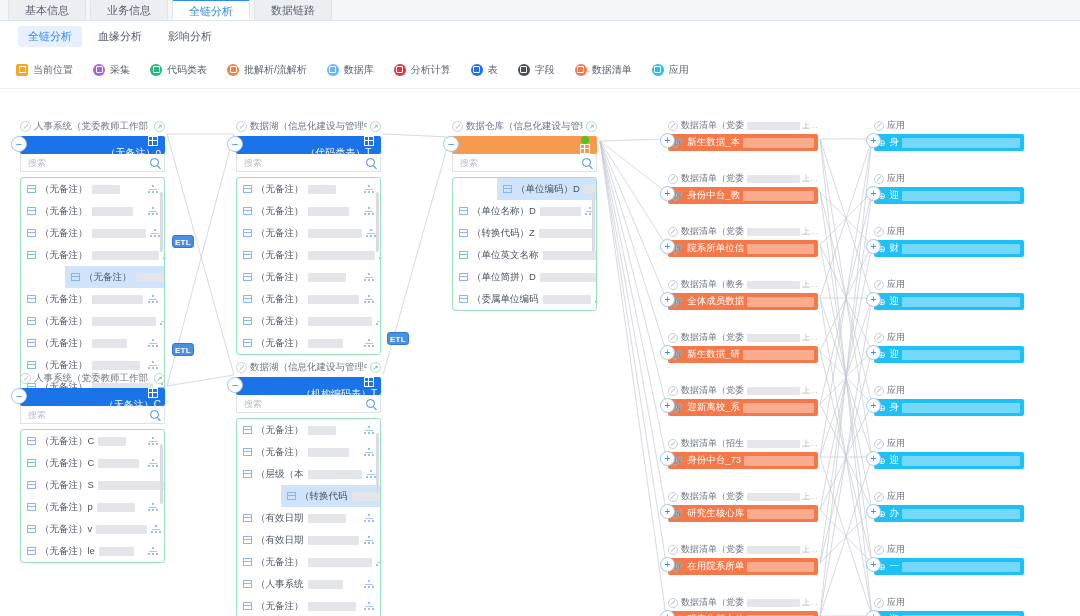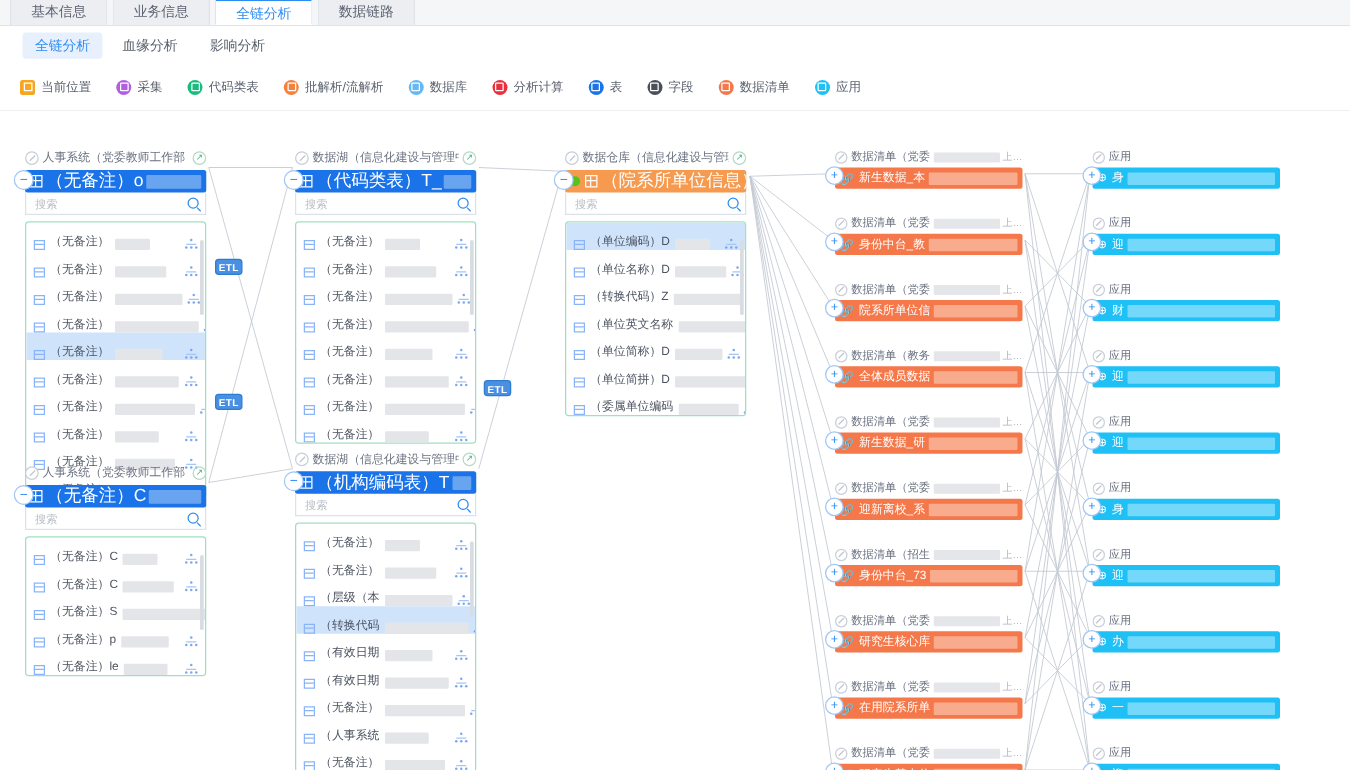--- a/index.html
+++ b/index.html
@@ -95,23 +95,23 @@
   .node-title .t-ico::after {
     content:""; position:absolute; left:1.5px; top:4px; width:6px; height:1px;
     background:#c0c6d0; transform: rotate(-45deg);
   }
   .node-title .t-ext {
     width: 11px; height: 11px; border-radius: 50%;
     border: 1px solid #b7d9c8; margin-left: 3px; flex: none;
     color: #3fb57e; font-size: 7px; line-height: 9px; text-align: center;
   }
   .node-head {
-    display: flex; align-items: center; height: 18px;
+    display: flex; align-items: flex-end; height: 18px;
     border-radius: 2px; padding: 0 4px; white-space: nowrap;
-    font-size: 14px; color: #ffffff; overflow: hidden;
+    font-size: 10px; color: #ffffff; overflow: hidden; flex-direction: column;
   }
   .node-head.blue { background: #1a73e8; }
   .node-head.orange { background: #f59A4e; }
   .node-head .grid-ico {
     width: 10px; height: 10px; flex: none; margin-right: 3px;
     border: 1px solid #fff; position: relative;
   }
   .node-head .grid-ico::before {
     content:""; position:absolute; left:0; top:3px; width:8px; height:1px; background:#fff;
   }
@@ -147,24 +147,24 @@
   }
   .mag::after {
     content:""; position:absolute; right:-3px; bottom:-2px;
     width:4px; height:1.3px; background:#2d8cf0; transform: rotate(45deg);
   }
   .field-list {
     border: 1px solid #9fe0c0; border-radius: 3px; background: #fff;
     margin-top: 5px; overflow: hidden; position: relative;
   }
   .field-row {
-    display: flex; align-items: flex-end; height: 22px;
+    display: flex; align-items: center; height: 22px;
     padding: 0 6px; font-size: 9.5px; color: #4b5260; white-space: nowrap;
   }
-  .field-row.sel { background: #cfe4fb; }
+  .field-row.sel { background: #cfe4fb; margin-left: 44px; }
   .col-ico {
     width: 9px; height: 8px; border: 1px solid #8ab4f8; flex: none; margin-right: 4px;
     position: relative;
   }
   .col-ico::after { content:""; position:absolute; left:0; top:2px; width:7px; height:1px; background:#8ab4f8; }
   .f-label { flex: none; }
   .f-blur { flex: 1; height: 9px; margin: 0 4px; background: #e3e5e9; border-radius: 1px; }
   .branch {
     width: 10px; height: 9px; flex: none; position: relative;
   }
@@ -180,20 +180,21 @@
     position: absolute; right: 1px; top: 14px; width: 3px; height: 60px;
     background: #d8dce3; border-radius: 2px;
   }
 
   
   .etl {
     position: absolute; width: 22px; height: 13px; border-radius: 3px;
     background: #4a90e2; color: #fff; font-size: 8px; font-weight: bold;
     text-align: center; line-height: 13px; letter-spacing: .3px;
     border: 1px solid #2f7bd0;
+    margin-top: 28px;
   }
 
   
   .snode { position: absolute; width: 150px; }
   .snode .s-title {
     display: flex; align-items: center; height: 13px;
     font-size: 9px; color: #6a7180; white-space: nowrap; overflow: hidden;
     margin-bottom: 2px;
   }
   .snode .s-title .t-ico {
@@ -471,20 +472,27 @@
             </div>
             <div class="field-row">
               <span class="col-ico"></span>
               <span class="f-label">（无备注）p</span>
               <span class="f-blur" style="width: 38px; flex: 0 0 auto;"></span>
               <span style="flex: 1 1 0%;"></span>
               <span class="branch"></span>
             </div>
             <div class="field-row">
               <span class="col-ico"></span>
+              <span class="f-label">（无备注）v</span>
+              <span class="f-blur" style="width: 51px; flex: 0 0 auto;"></span>
+              <span style="flex: 1 1 0%;"></span>
+              <span class="branch"></span>
+            </div>
+            <div class="field-row">
+              <span class="col-ico"></span>
               <span class="f-label">（无备注）le</span>
               <span class="f-blur" style="width: 35px; flex: 0 0 auto;"></span>
               <span style="flex: 1 1 0%;"></span>
               <span class="branch"></span>
             </div>
             <div class="list-scroll"></div>
           </div>
         </div>
         <div class="node" style="left: 236px; top: 30px; width: 145px;">
           <div class="node-title">
@@ -691,27 +699,20 @@
               <span class="branch"></span>
             </div>
             <div class="field-row">
               <span class="col-ico"></span>
               <span class="f-label">（单位英文名称</span>
               <span class="f-blur" style="width: 67px; flex: 0 0 auto;"></span>
               <span style="flex: 1 1 0%;"></span>
             </div>
             <div class="field-row">
               <span class="col-ico"></span>
-              <span class="f-label">（单位简称）D</span>
-              <span class="f-blur" style="width: 38px; flex: 0 0 auto;"></span>
-              <span style="flex: 1 1 0%;"></span>
-              <span class="branch"></span>
-            </div>
-            <div class="field-row">
-              <span class="col-ico"></span>
               <span class="f-label">（单位简拼）D</span>
               <span class="f-blur" style="width: 64px; flex: 0 0 auto;"></span>
               <span style="flex: 1 1 0%;"></span>
             </div>
             <div class="field-row">
               <span class="col-ico"></span>
               <span class="f-label">（委属单位编码</span>
               <span class="f-blur" style="width: 48px; flex: 0 0 auto;"></span>
               <span style="flex: 1 1 0%;"></span>
               <span class="branch"></span>

